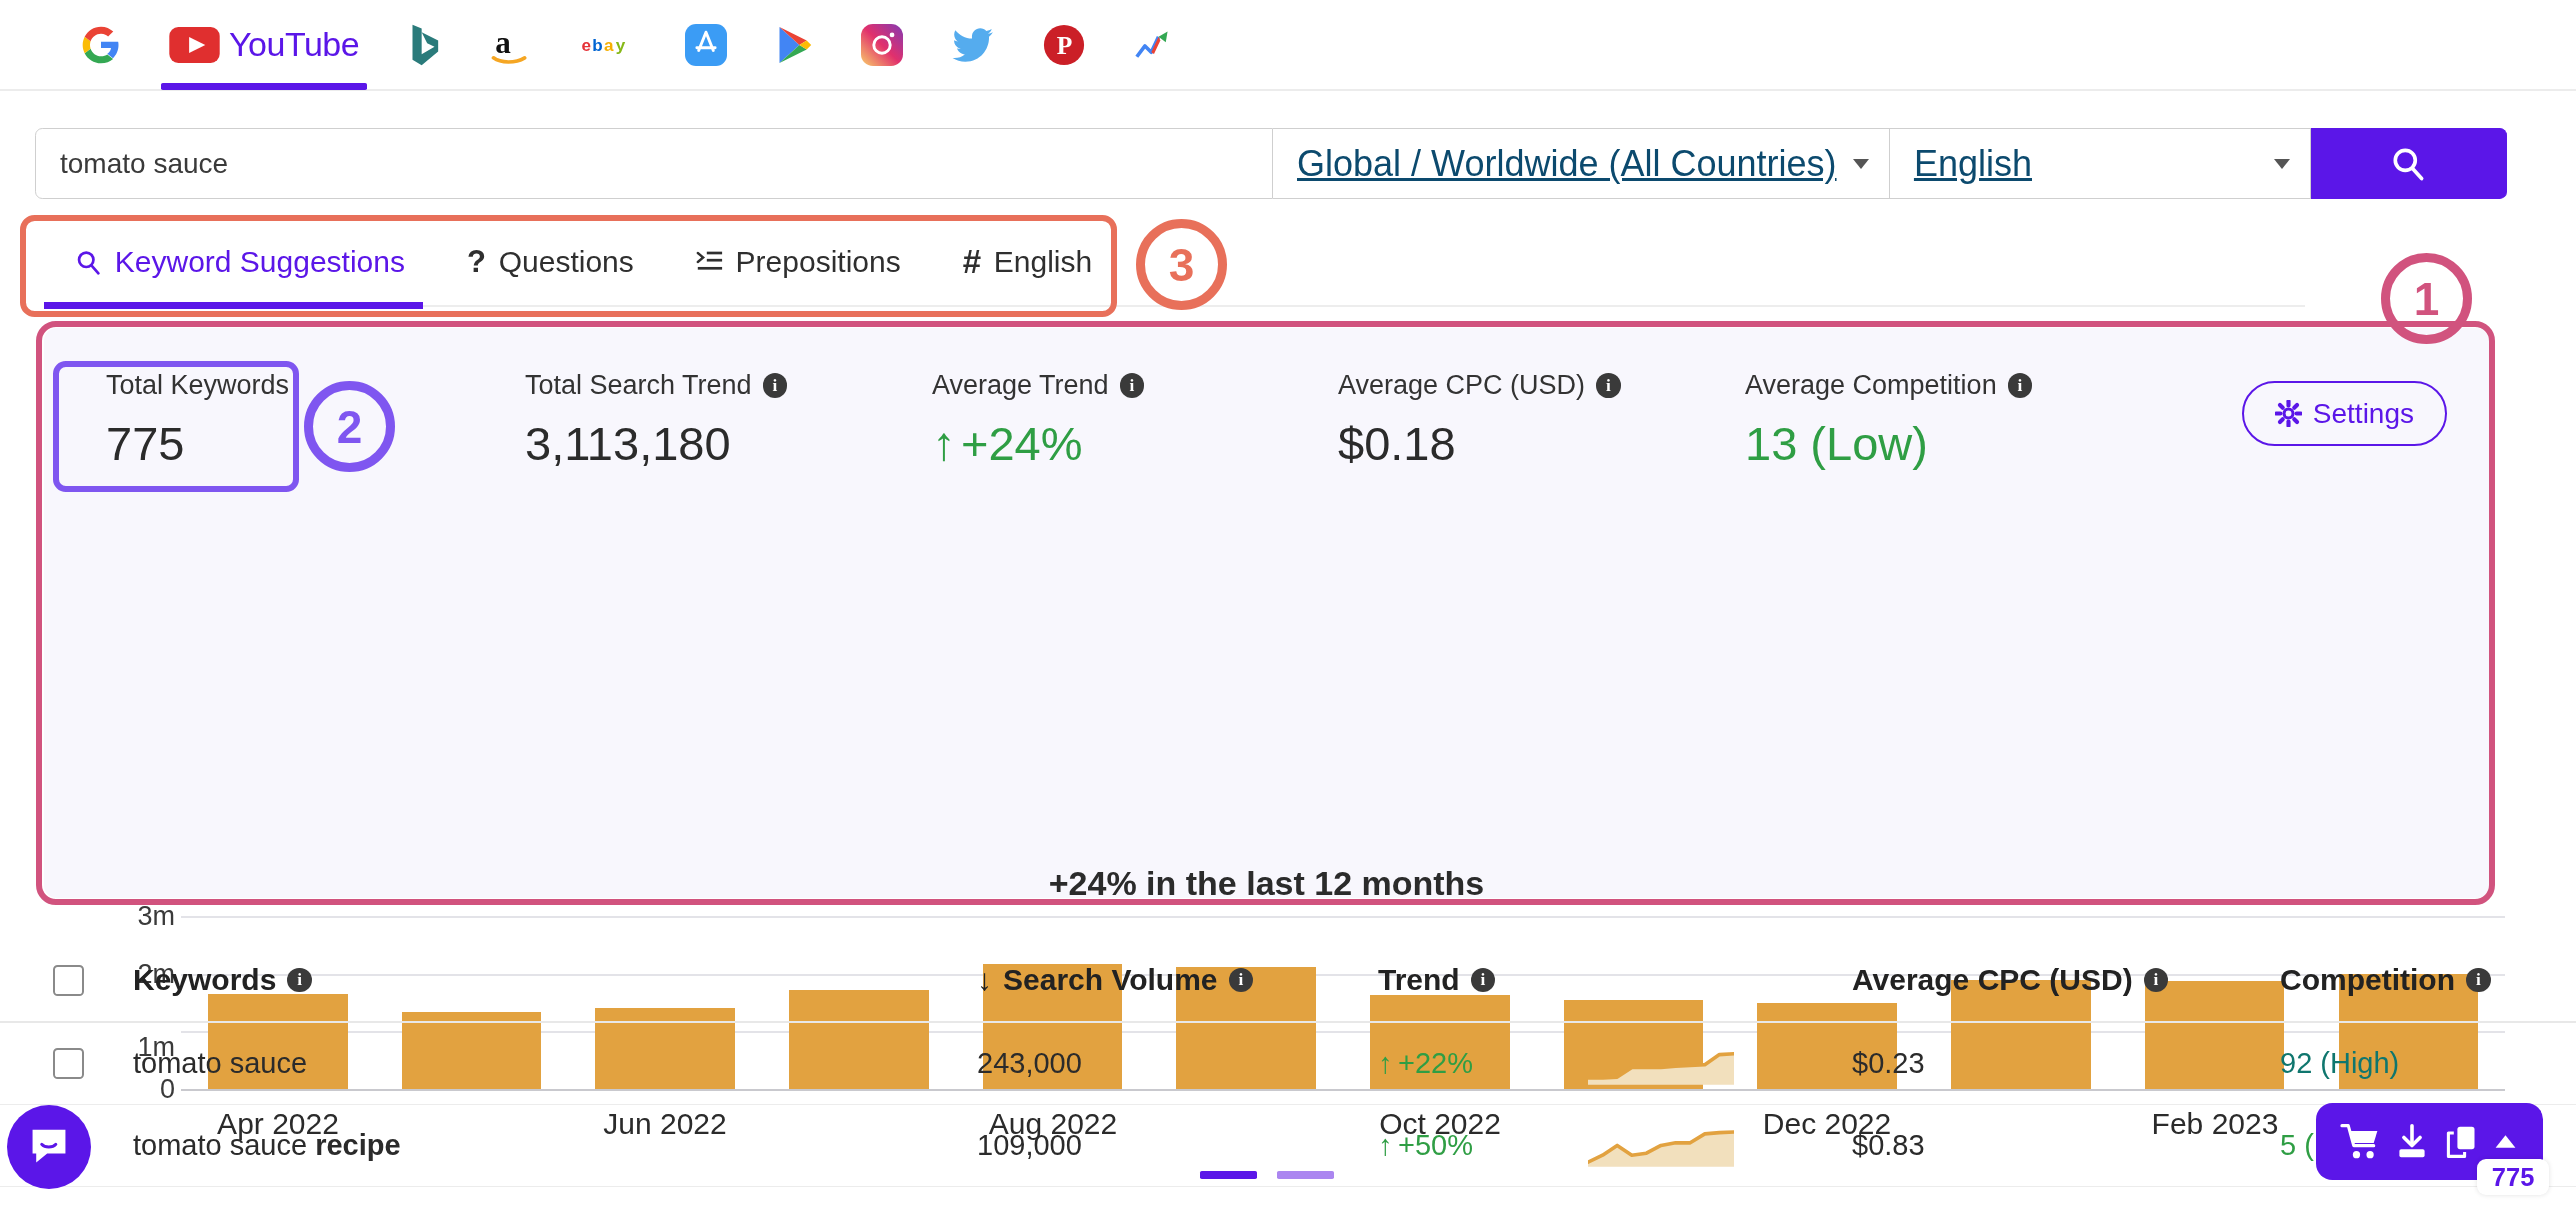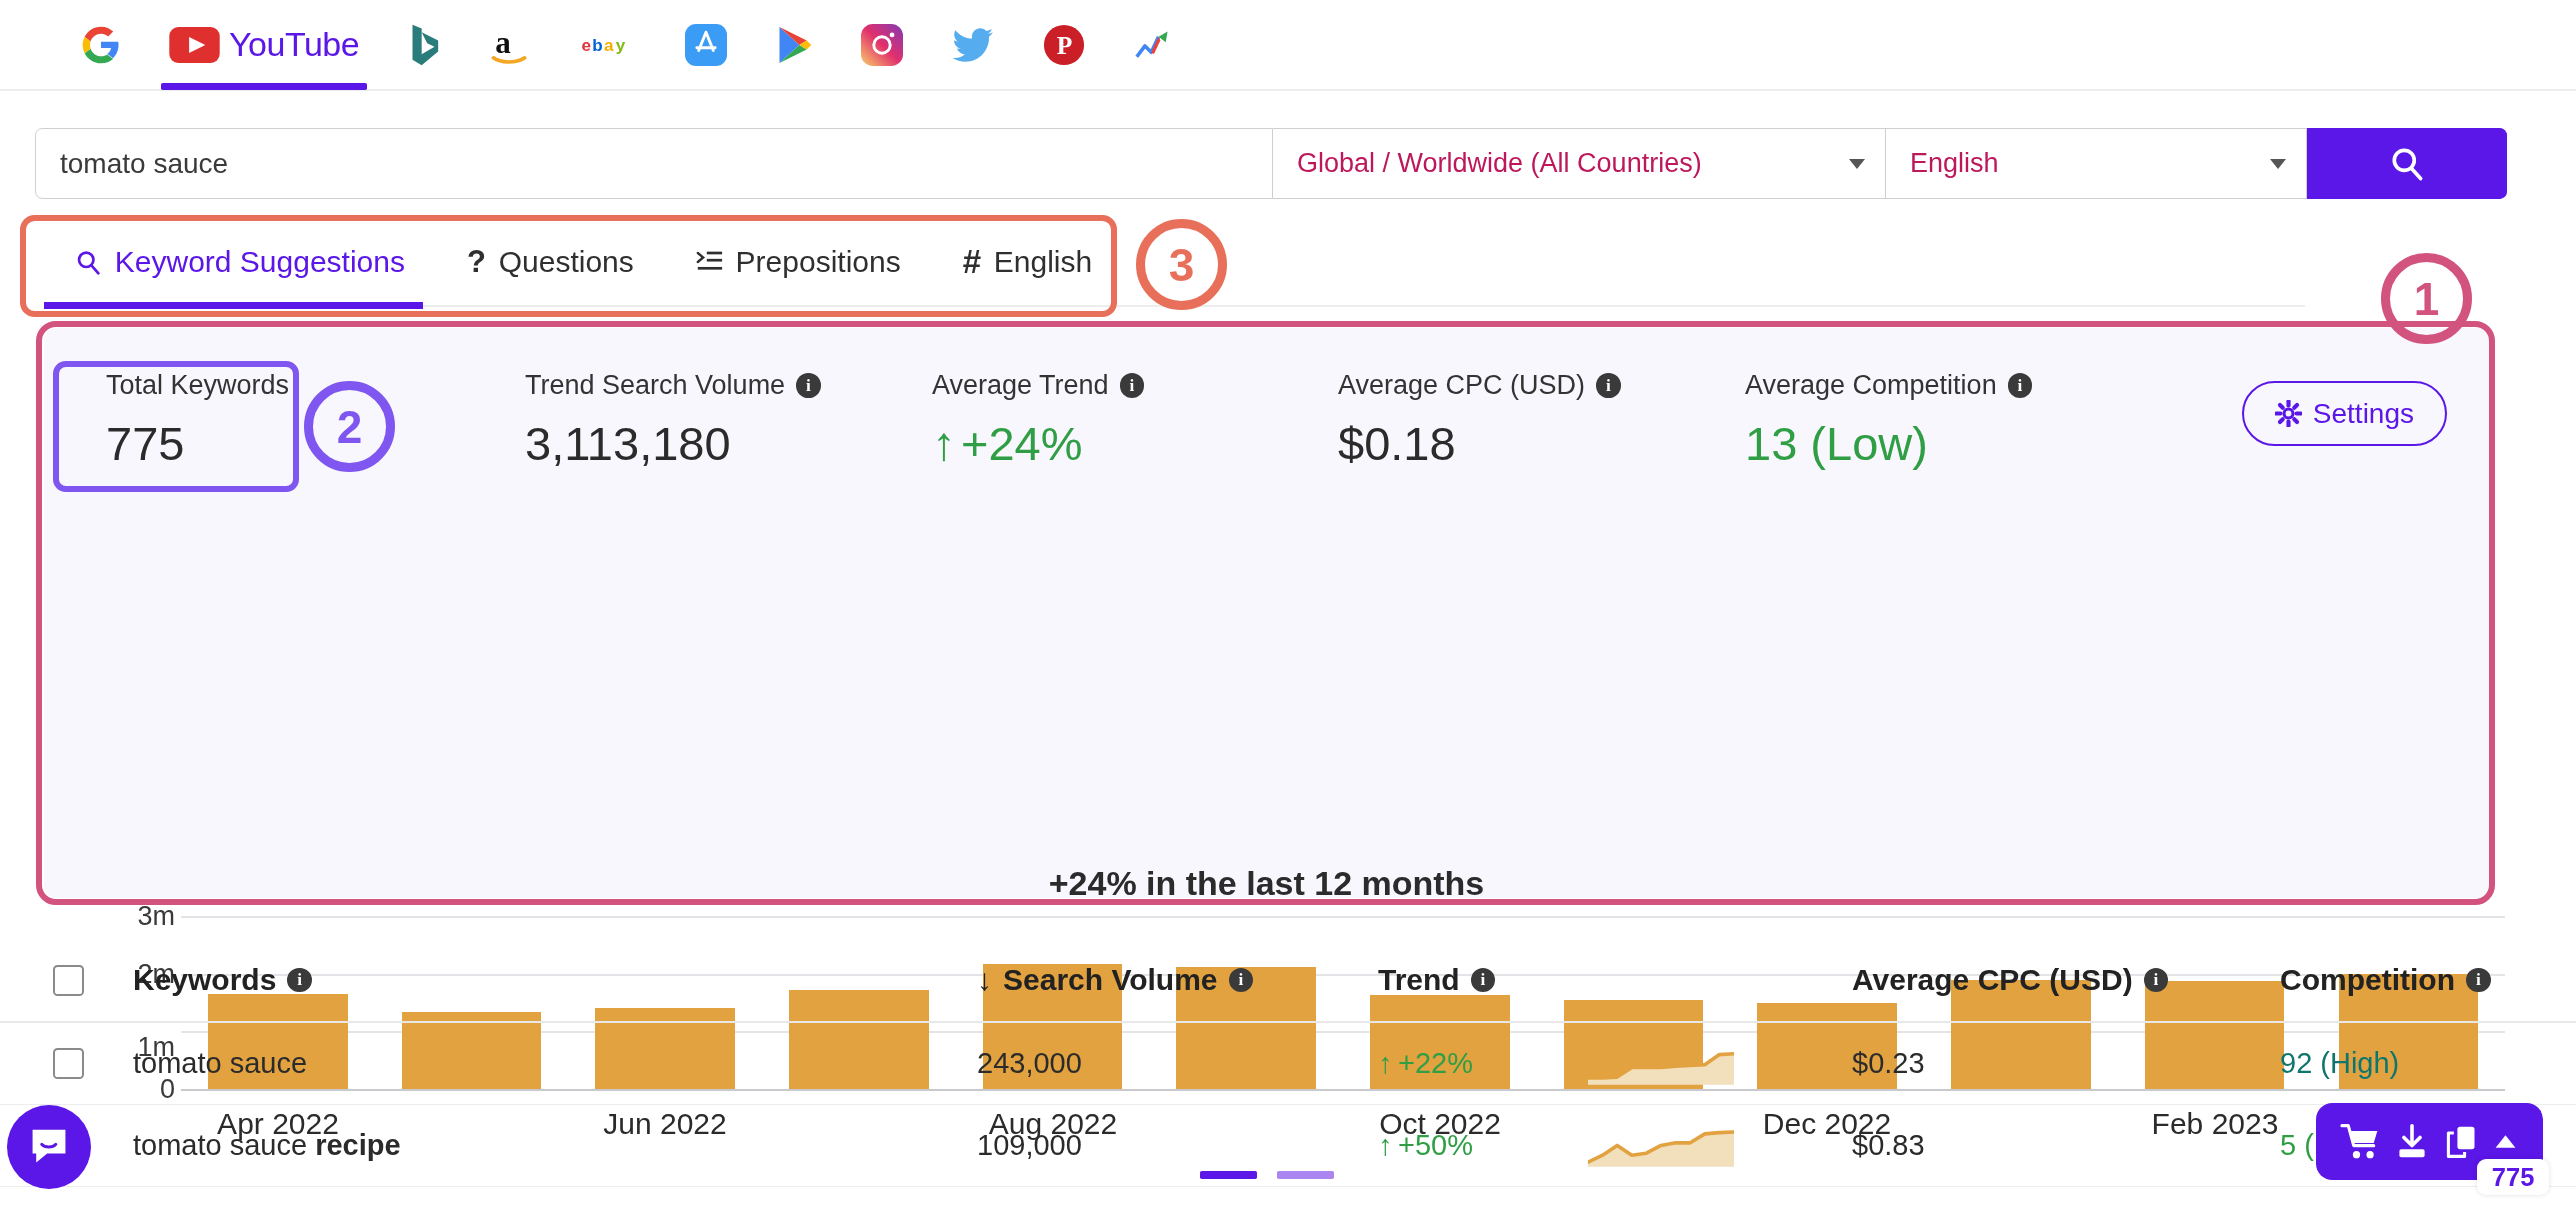--- a/index.html
+++ b/index.html
@@ -36,21 +36,21 @@
   .search-input-box {
     flex: 0 0 1238px; border: 1.8px solid #cfcfcf; border-radius: 7.3px 0 0 7.3px;
     background: #fff; display: flex; align-items: center; padding: 0 24px;
   }
   .search-input-box span { font-size: 28px; color: #3a3a3a; }
   .select-box {
     border: 1.8px solid #cfcfcf; border-left: none; background: #fff;
     display: flex; align-items: center; justify-content: space-between;
     padding: 0 20px 0 24px;
   }
-  .select-box span.val { font-size: 27px; color: #be185d; white-space: nowrap; }
+  .select-box span.val { font-size: 36px; color: #0c4a6e; white-space: nowrap; text-decoration: underline; }
   .caret { width:0; height:0; border-left:8.2px solid transparent; border-right:8.2px solid transparent; border-top:10px solid #555; margin-left: 16.4px;}
   .sel-country { flex: 0 0 613px; }
   .sel-lang    { flex: 0 0 421px; }
   .search-btn {
     flex: 1 1 auto; background: #5b16e8; border-radius: 0 7.3px 7.3px 0;
     display:flex; align-items:center; justify-content:center; cursor: pointer;
     border: 1.8px solid #5b16e8; border-left: none;
   }
 
   
@@ -336,21 +336,21 @@
 
     <div class="metrics">
 
       <div class="metric m1">
         <div class="mlabel">Total Keywords</div>
         <div class="mval">775</div>
       </div>
 
       <div class="metric m2">
         <div class="mlabel">
-          <span>Trend Search Volume</span>
+          <span>Total Search Trend</span>
           <span class="info-i">i</span>
         </div>
         <div class="mval">3,113,180</div>
       </div>
 
       <div class="metric m3">
         <div class="mlabel">
           <span>Average Trend</span>
           <span class="info-i">i</span>
         </div>

